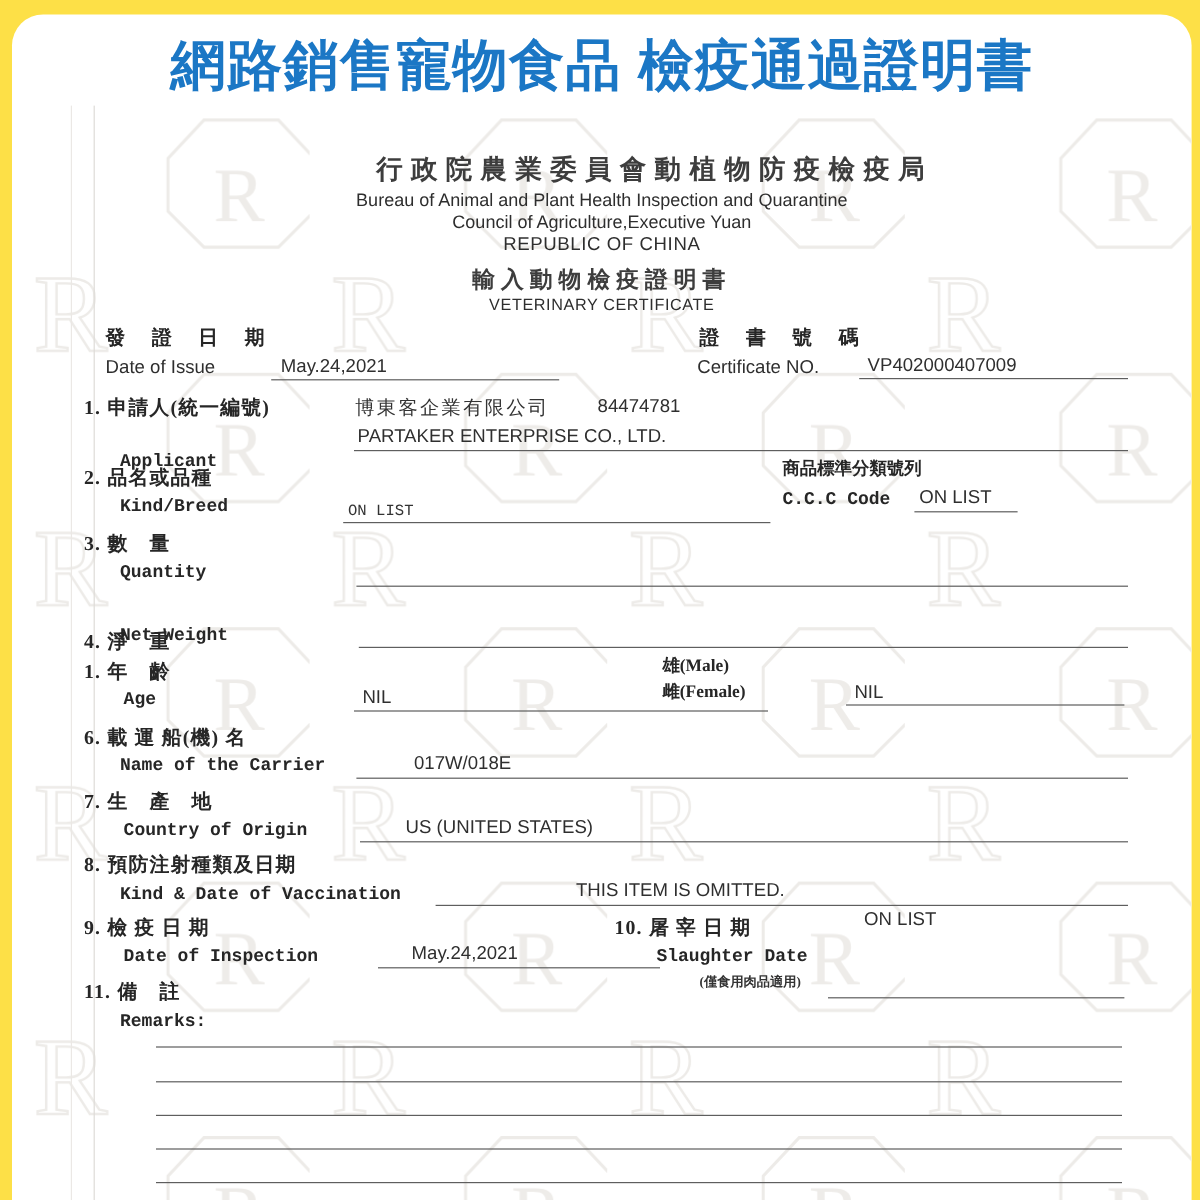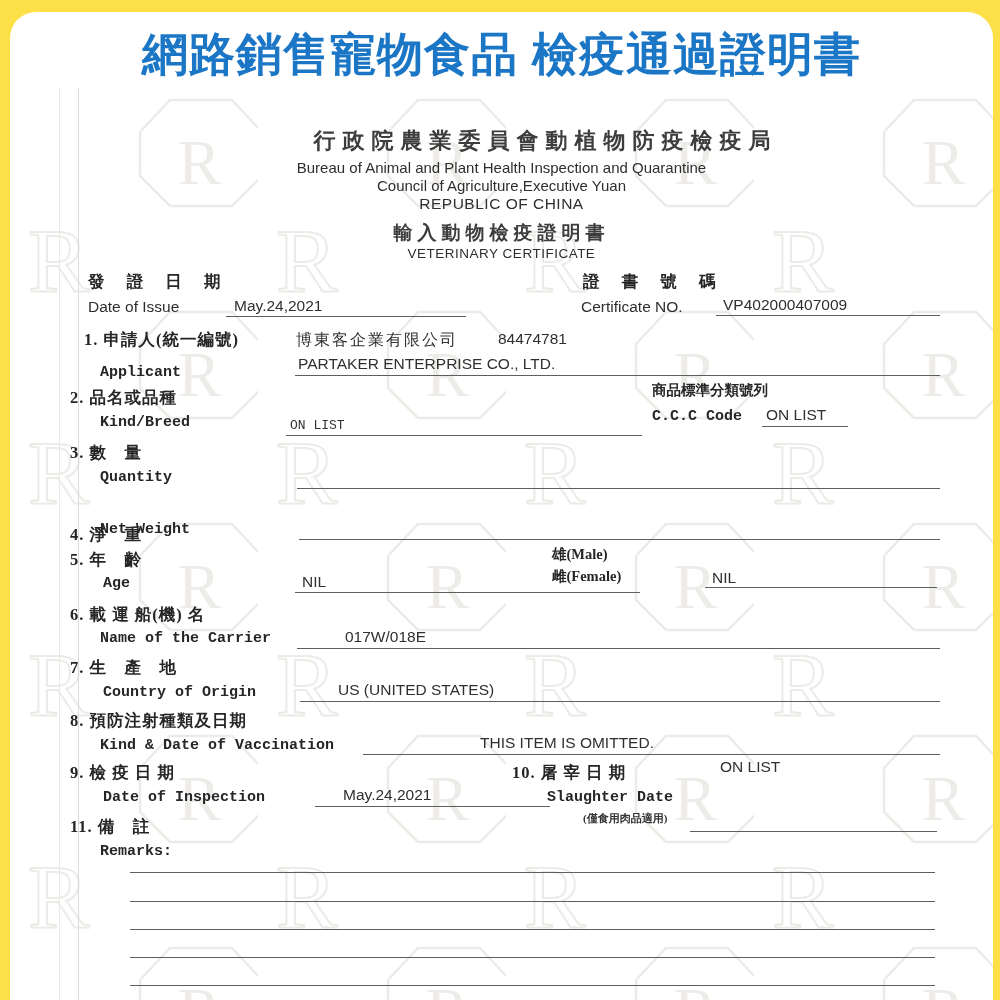--- a/index.html
+++ b/index.html
@@ -64,45 +64,45 @@
   <div class="abs zh-f" style="left:88px;top:271px;letter-spacing:9px;">發 證 日 期</div>
   <div class="abs en-p" style="left:88px;top:298px;">Date of Issue</div>
   <div class="abs val" style="left:234px;top:297px;">May.24,2021</div>
   <div class="uline" style="left:226px;top:316px;width:240px;"></div>
 
   <div class="abs zh-f" style="left:583px;top:271px;letter-spacing:9px;">證 書 號 碼</div>
   <div class="abs en-p" style="left:581px;top:298px;">Certificate NO.</div>
   <div class="abs val" style="left:723px;top:296px;">VP402000407009</div>
   <div class="uline" style="left:716px;top:315px;width:224px;"></div>
 
-  <div class="abs zh-f" style="left:70px;top:329px;margin-left:14px;">1. 申請人(統一編號)</div>
+  <div class="abs zh-f" style="left:70px;top:329px;">1. 申請人(統一編號)</div>
   <div class="abs zh-val" style="left:296px;top:330px;">博東客企業有限公司</div>
   <div class="abs val" style="left:498px;top:330px;">84474781</div>
-  <div class="abs en-f" style="left:100px;top:364px;">Applicant</div>
+  <div class="abs en-f" style="left:100px;top:376px;">Applicant</div>
   <div class="abs val" style="left:298px;top:355px;">PARTAKER ENTERPRISE CO., LTD.</div>
   <div class="uline" style="left:295px;top:375px;width:645px;"></div>
 
   <div class="abs zh-f" style="left:70px;top:387px;">2. 品名或品種</div>
   <div class="abs zh-s" style="left:652px;top:381px;">商品標準分類號列</div>
   <div class="abs en-f" style="left:100px;top:414px;">Kind/Breed</div>
   <div class="abs val-mono" style="left:290px;top:418px;">ON LIST</div>
   <div class="uline" style="left:286px;top:435px;width:356px;"></div>
   <div class="abs en-f" style="left:652px;top:408px;">C.C.C Code</div>
   <div class="abs val" style="left:766px;top:406px;">ON LIST</div>
   <div class="uline" style="left:762px;top:426px;width:86px;"></div>
 
   <div class="abs zh-f" style="left:70px;top:442px;">3. 數　量</div>
   <div class="abs en-f" style="left:100px;top:469px;">Quantity</div>
   <div class="uline" style="left:297px;top:488px;width:643px;"></div>
 
   <div class="abs zh-f" style="left:70px;top:495px;margin-top:29px;">4. 淨　重</div>
   <div class="abs en-f" style="left:100px;top:521px;">Net Weight</div>
   <div class="uline" style="left:299px;top:539px;width:641px;"></div>
 
-  <div class="abs zh-f" style="left:70px;top:549px;">5. 年　齡</div>
+  <div class="abs zh-f" style="left:70px;top:549px;">1. 年　齡</div>
   <div class="abs zh-s" style="left:552px;top:545px;">雄(Male)</div>
   <div class="abs en-f" style="left:103px;top:575px;">Age</div>
   <div class="abs val" style="left:302px;top:573px;">NIL</div>
   <div class="abs zh-s" style="left:552px;top:567px;">雌(Female)</div>
   <div class="abs val" style="left:712px;top:569px;">NIL</div>
   <div class="uline" style="left:295px;top:592px;width:345px;"></div>
   <div class="uline" style="left:705px;top:587px;width:232px;"></div>
 
   <div class="abs zh-f" style="left:70px;top:604px;">6. 載 運 船(機) 名</div>
   <div class="abs en-f" style="left:100px;top:630px;">Name of the Carrier</div>

